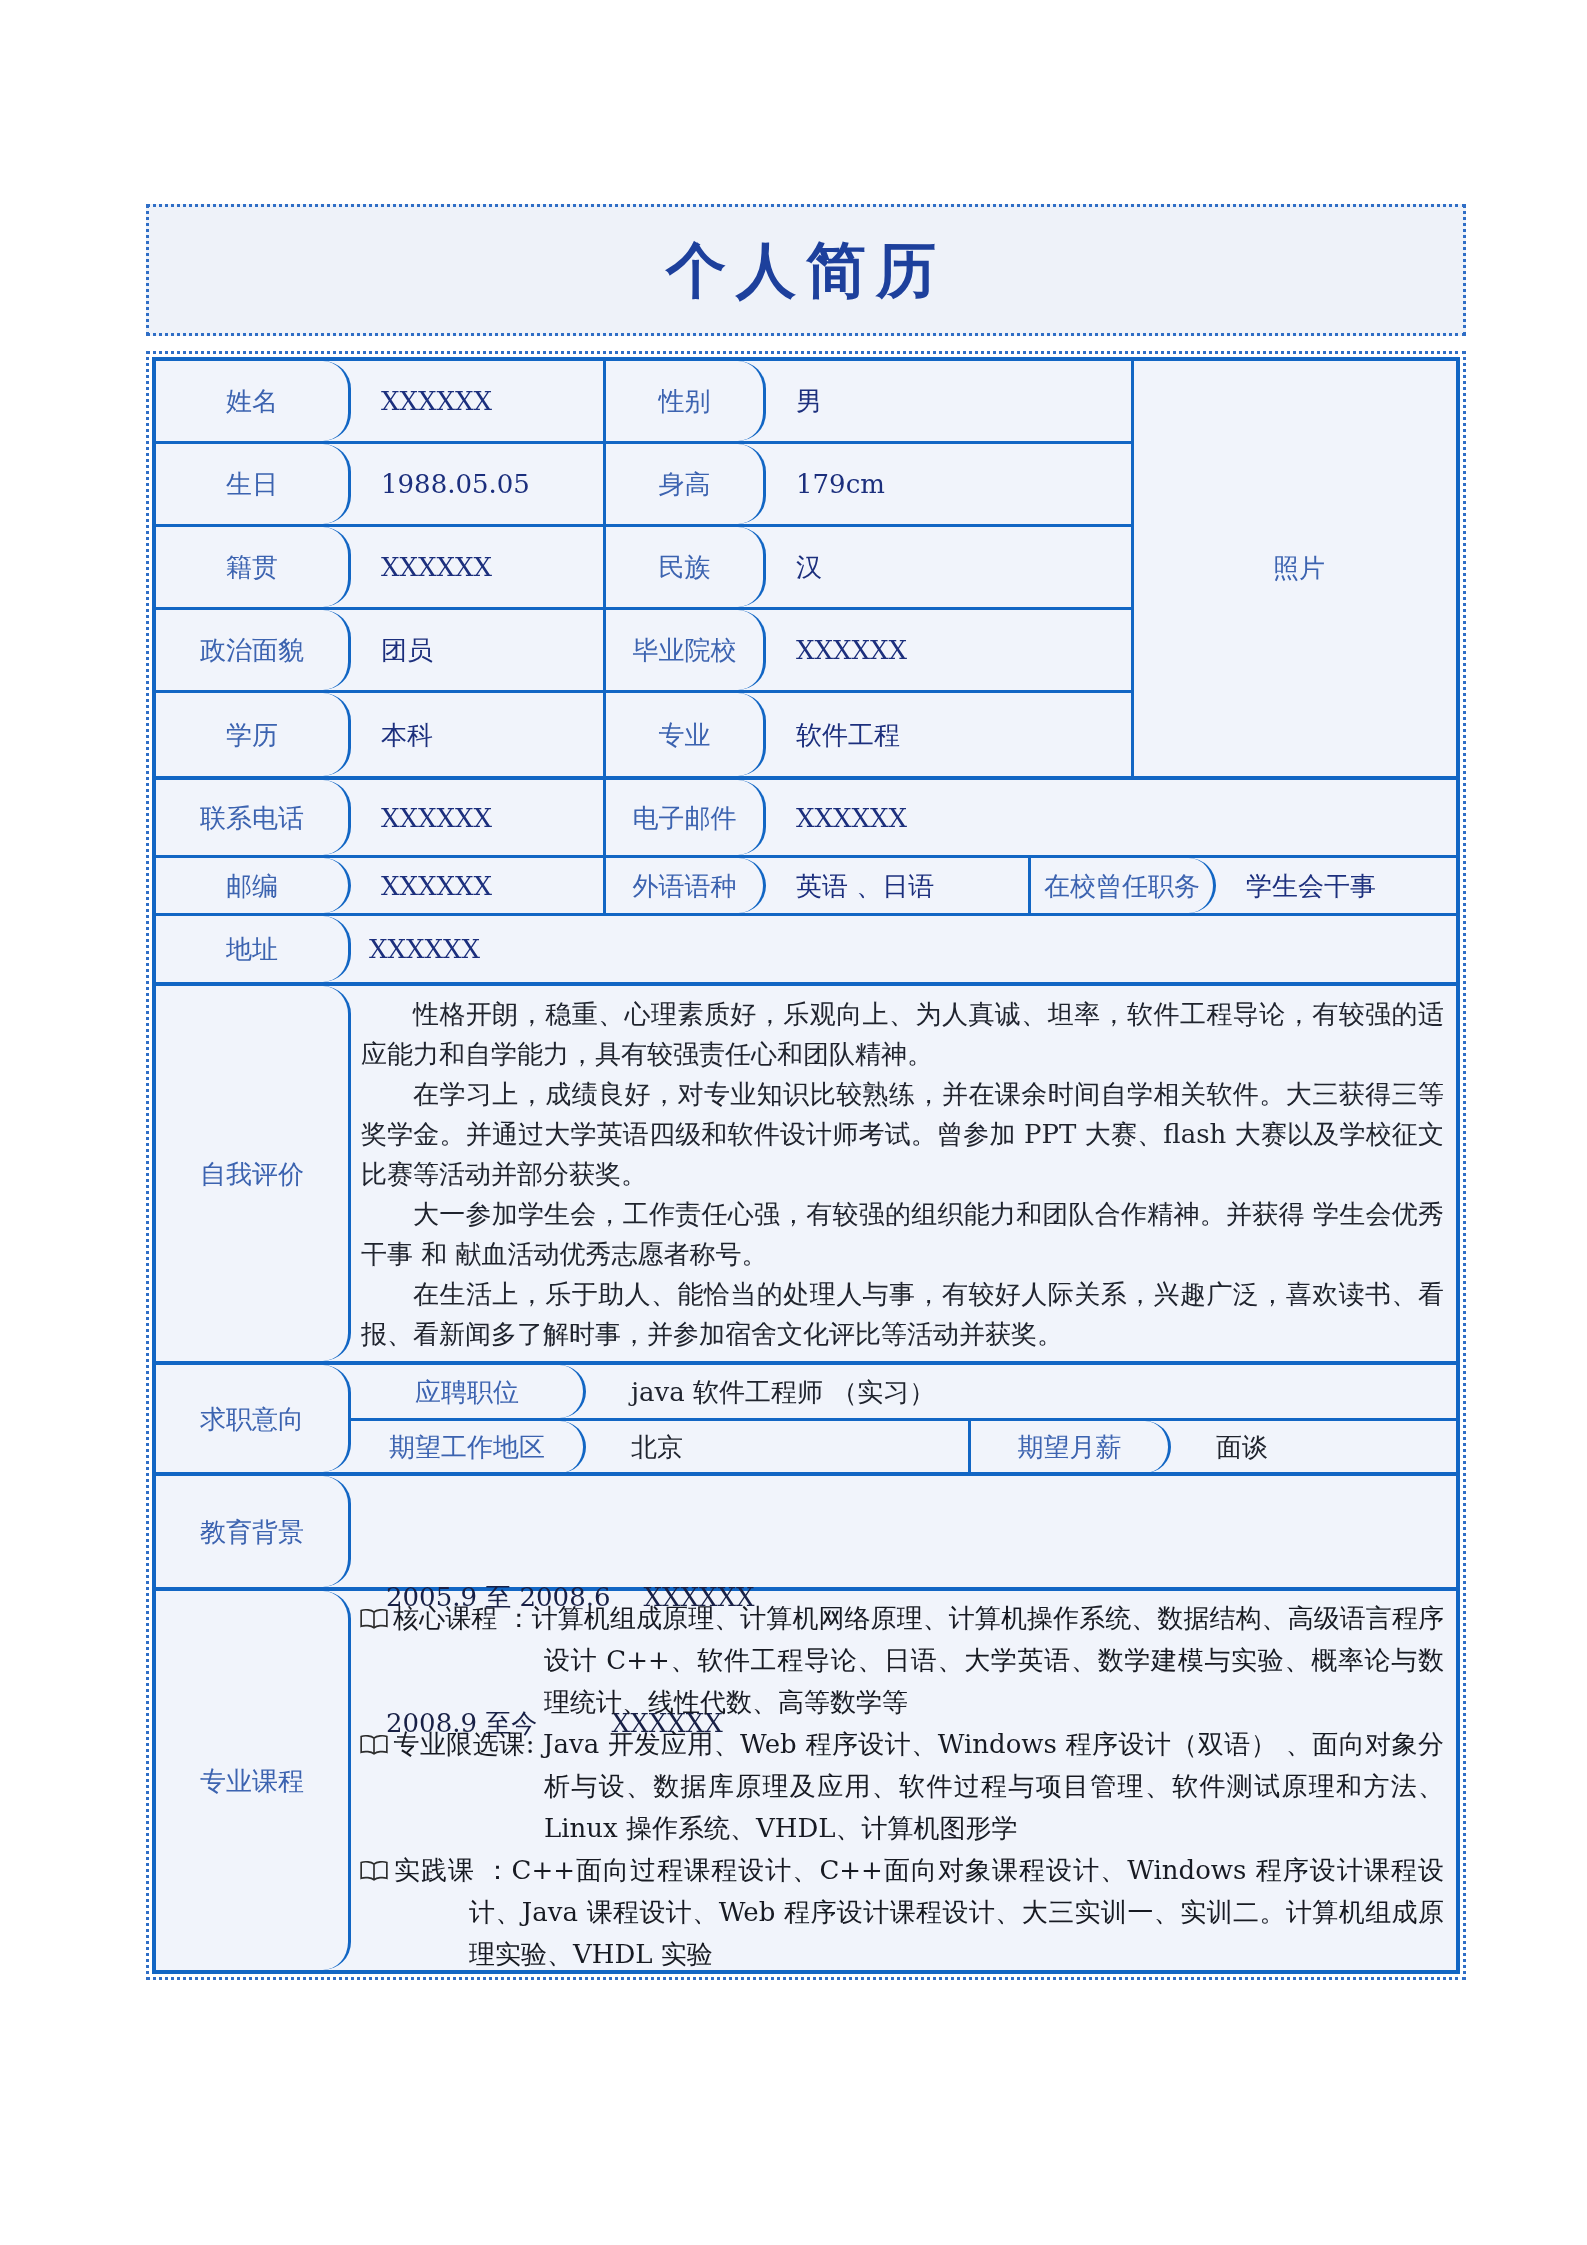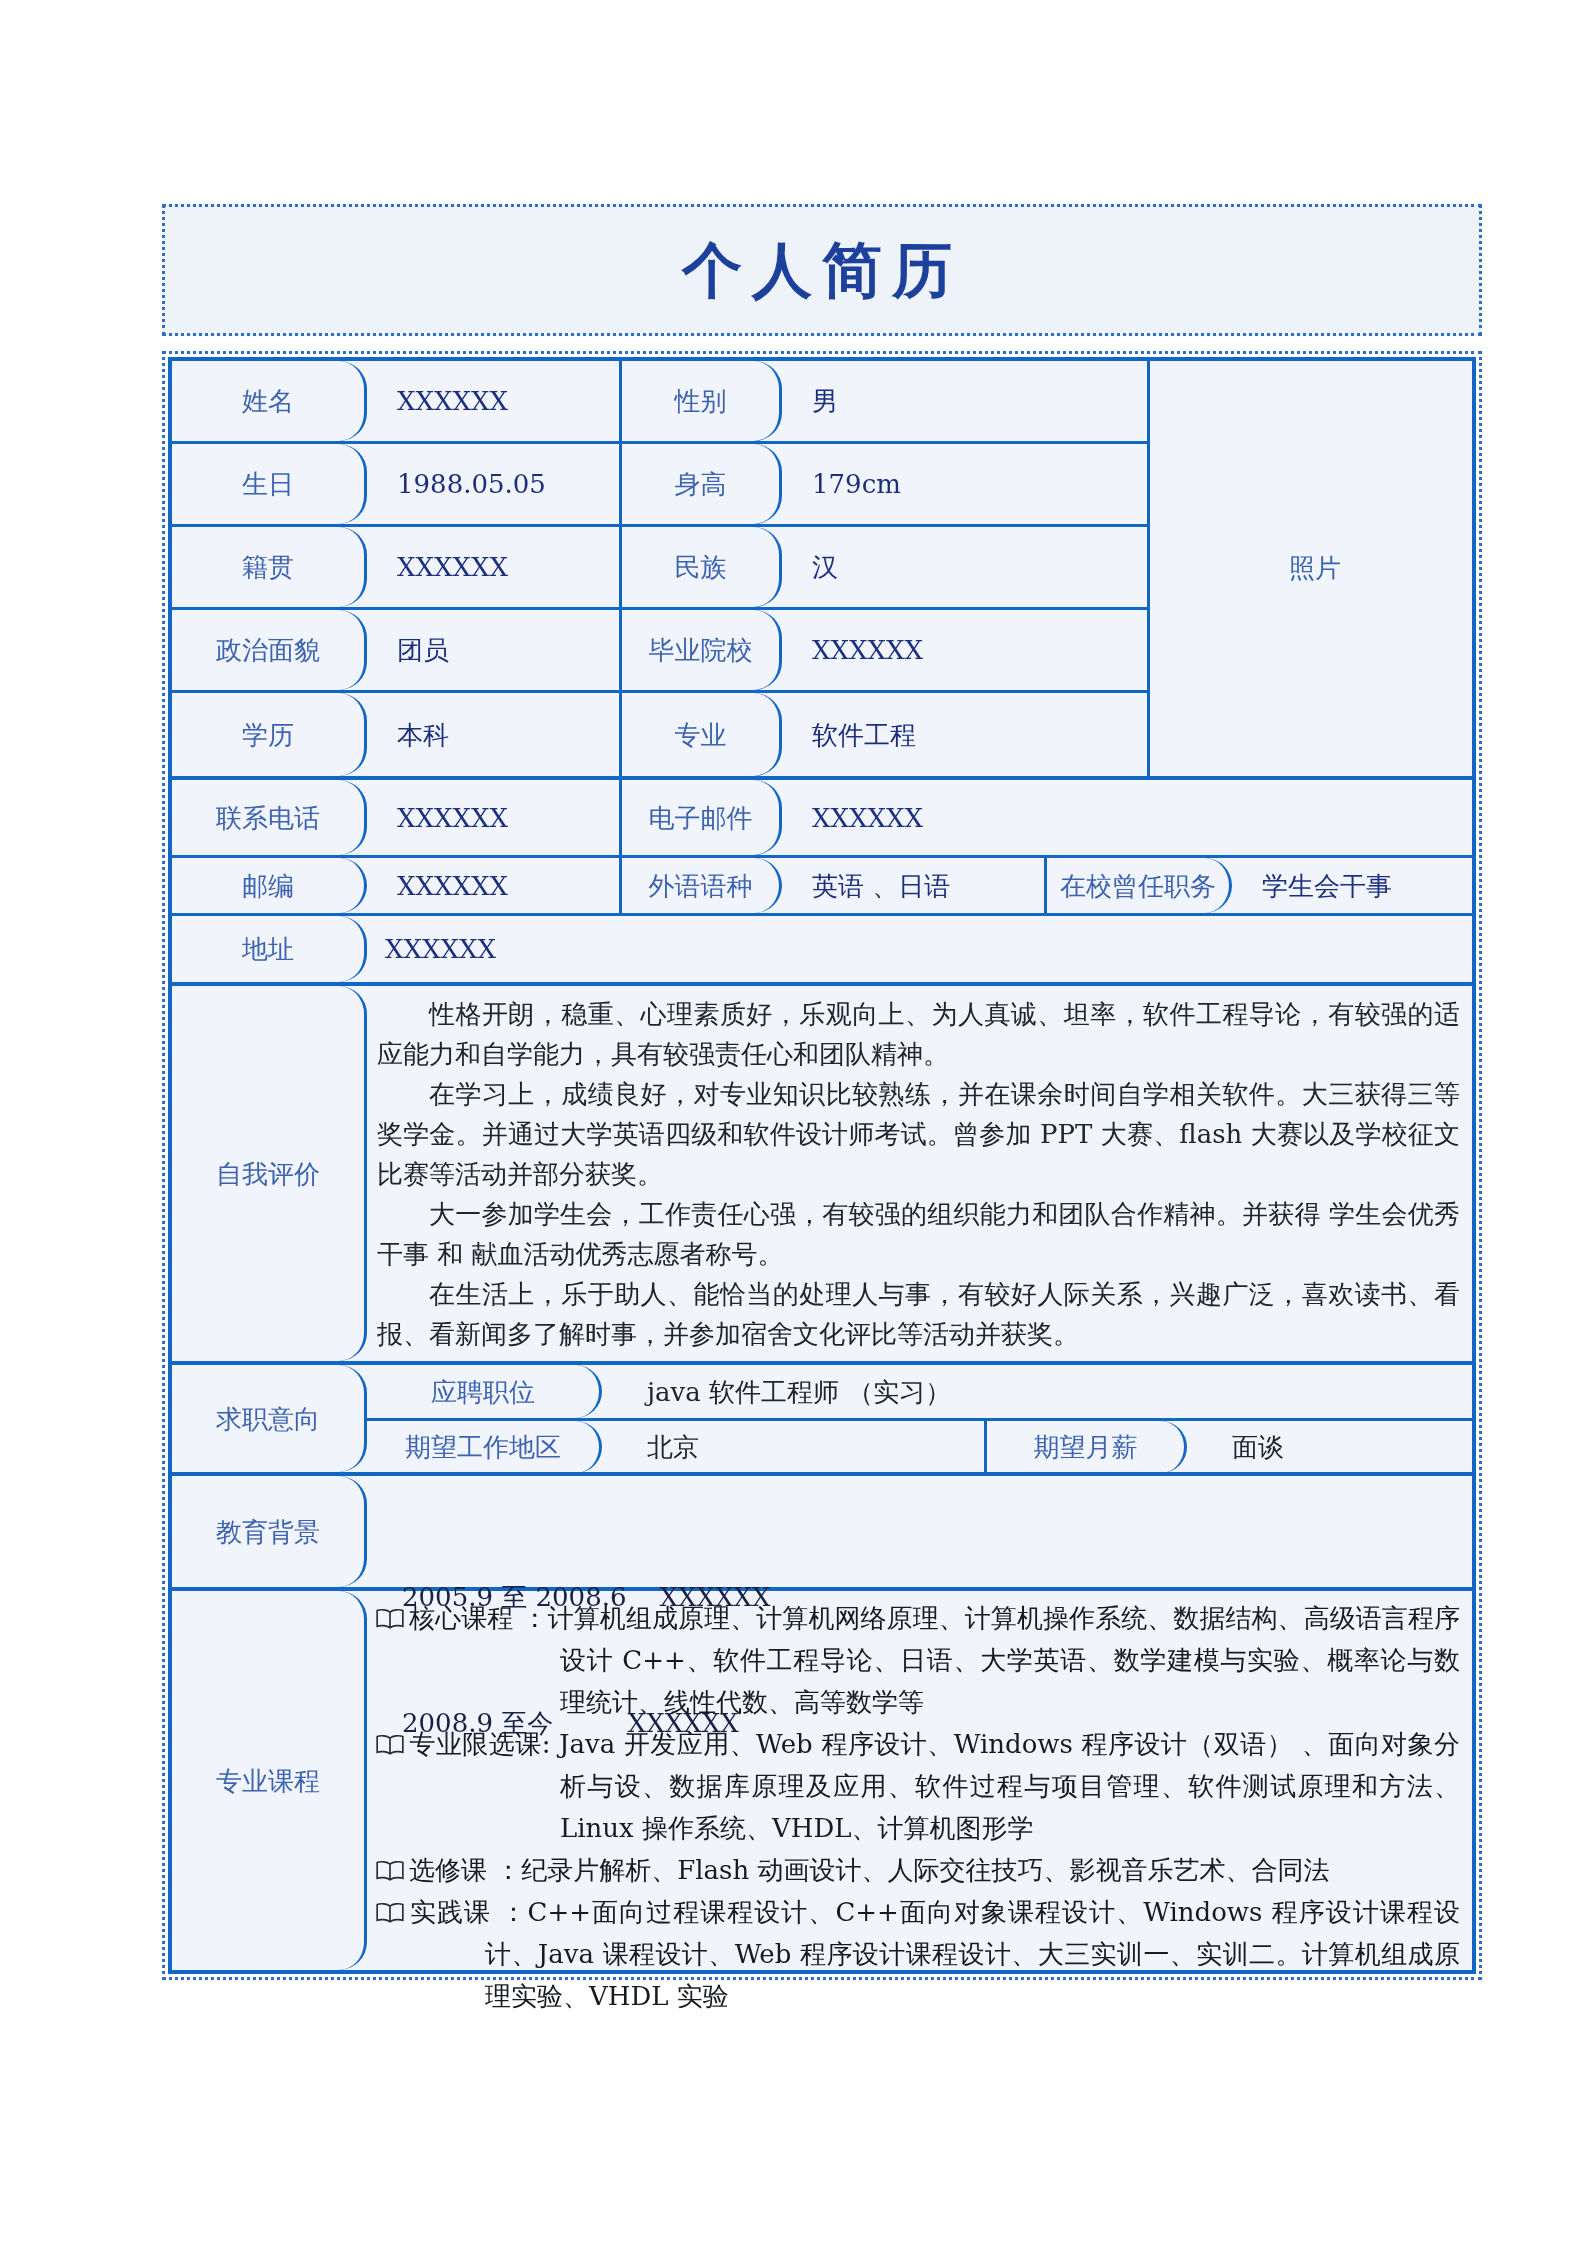--- a/index.html
+++ b/index.html
@@ -14,21 +14,21 @@
   *{margin:0;padding:0;box-sizing:border-box;}
   body{background:#ffffff;}
   .page{
     position:relative;
     width:1587px;height:2245px;
     background:#ffffff;
     font-family:"DejaVu Serif","Liberation Serif",serif;
     color:var(--ink);
     overflow:hidden;
   }
-  .content{position:absolute;left:162px;top:204px;width:1320px;}
+  .content{position:absolute;left:146px;top:204px;width:1320px;}
 
   
   .title-box{
     border:3px dotted var(--dot);
     background:#eef2f9;
     height:132px;
     display:flex;align-items:center;justify-content:center;
     margin-bottom:15px;
   }
   .title-box h1{
@@ -237,25 +237,20 @@
                   </svg></span><span>核心课程 ：</span><span>计算机组成原理、计算机网络原理、计算机操作系统、数据结构、高级语言程序设计 C++、软件工程导论、日语、大学英语、数学建模与实验、概率论与数理统计、线性代数、高等数学等</span>
             </div>
             <div class="co-item">
               <span class="book-icon"><svg width="30" height="22" viewBox="0 0 32 24">
                     <path d="M16 4.5 C13 2, 6 1.2, 2 2.8 L2 20 C6 18.4, 13 19.2, 16 21.6 C19 19.2, 26 18.4, 30 20 L30 2.8 C26 1.2, 19 2, 16 4.5 Z M16 4.5 L16 21.6" fill="none" stroke="#2c2c2c" stroke-width="1.8"></path>
                   </svg></span><span>专业限选课: </span><span>Java 开发应用、Web 程序设计、Windows 程序设计（双语） 、面向对象分析与设、数据库原理及应用、软件过程与项目管理、软件测试原理和方法、Linux 操作系统、VHDL、计算机图形学</span>
             </div>
             <div class="co-item short">
               <span class="book-icon"><svg width="30" height="22" viewBox="0 0 32 24">
                     <path d="M16 4.5 C13 2, 6 1.2, 2 2.8 L2 20 C6 18.4, 13 19.2, 16 21.6 C19 19.2, 26 18.4, 30 20 L30 2.8 C26 1.2, 19 2, 16 4.5 Z M16 4.5 L16 21.6" fill="none" stroke="#2c2c2c" stroke-width="1.8"></path>
-                  </svg></span><span>选修课 ：</span><span>纪录片解析、Flash 动画设计、人际交往技巧、影视音乐艺术、合同法</span>
-            </div>
-            <div class="co-item short">
-              <span class="book-icon"><svg width="30" height="22" viewBox="0 0 32 24">
-                    <path d="M16 4.5 C13 2, 6 1.2, 2 2.8 L2 20 C6 18.4, 13 19.2, 16 21.6 C19 19.2, 26 18.4, 30 20 L30 2.8 C26 1.2, 19 2, 16 4.5 Z M16 4.5 L16 21.6" fill="none" stroke="#2c2c2c" stroke-width="1.8"></path>
                   </svg></span><span>实践课 ：</span><span>C++面向过程课程设计、C++面向对象课程设计、Windows 程序设计课程设计、Java 课程设计、Web 程序设计课程设计、大三实训一、实训二。计算机组成原理实验、VHDL 实验</span>
             </div>
           </div>
         </div>
 
       </div>
     </div>
   </div>
 </div>
 

